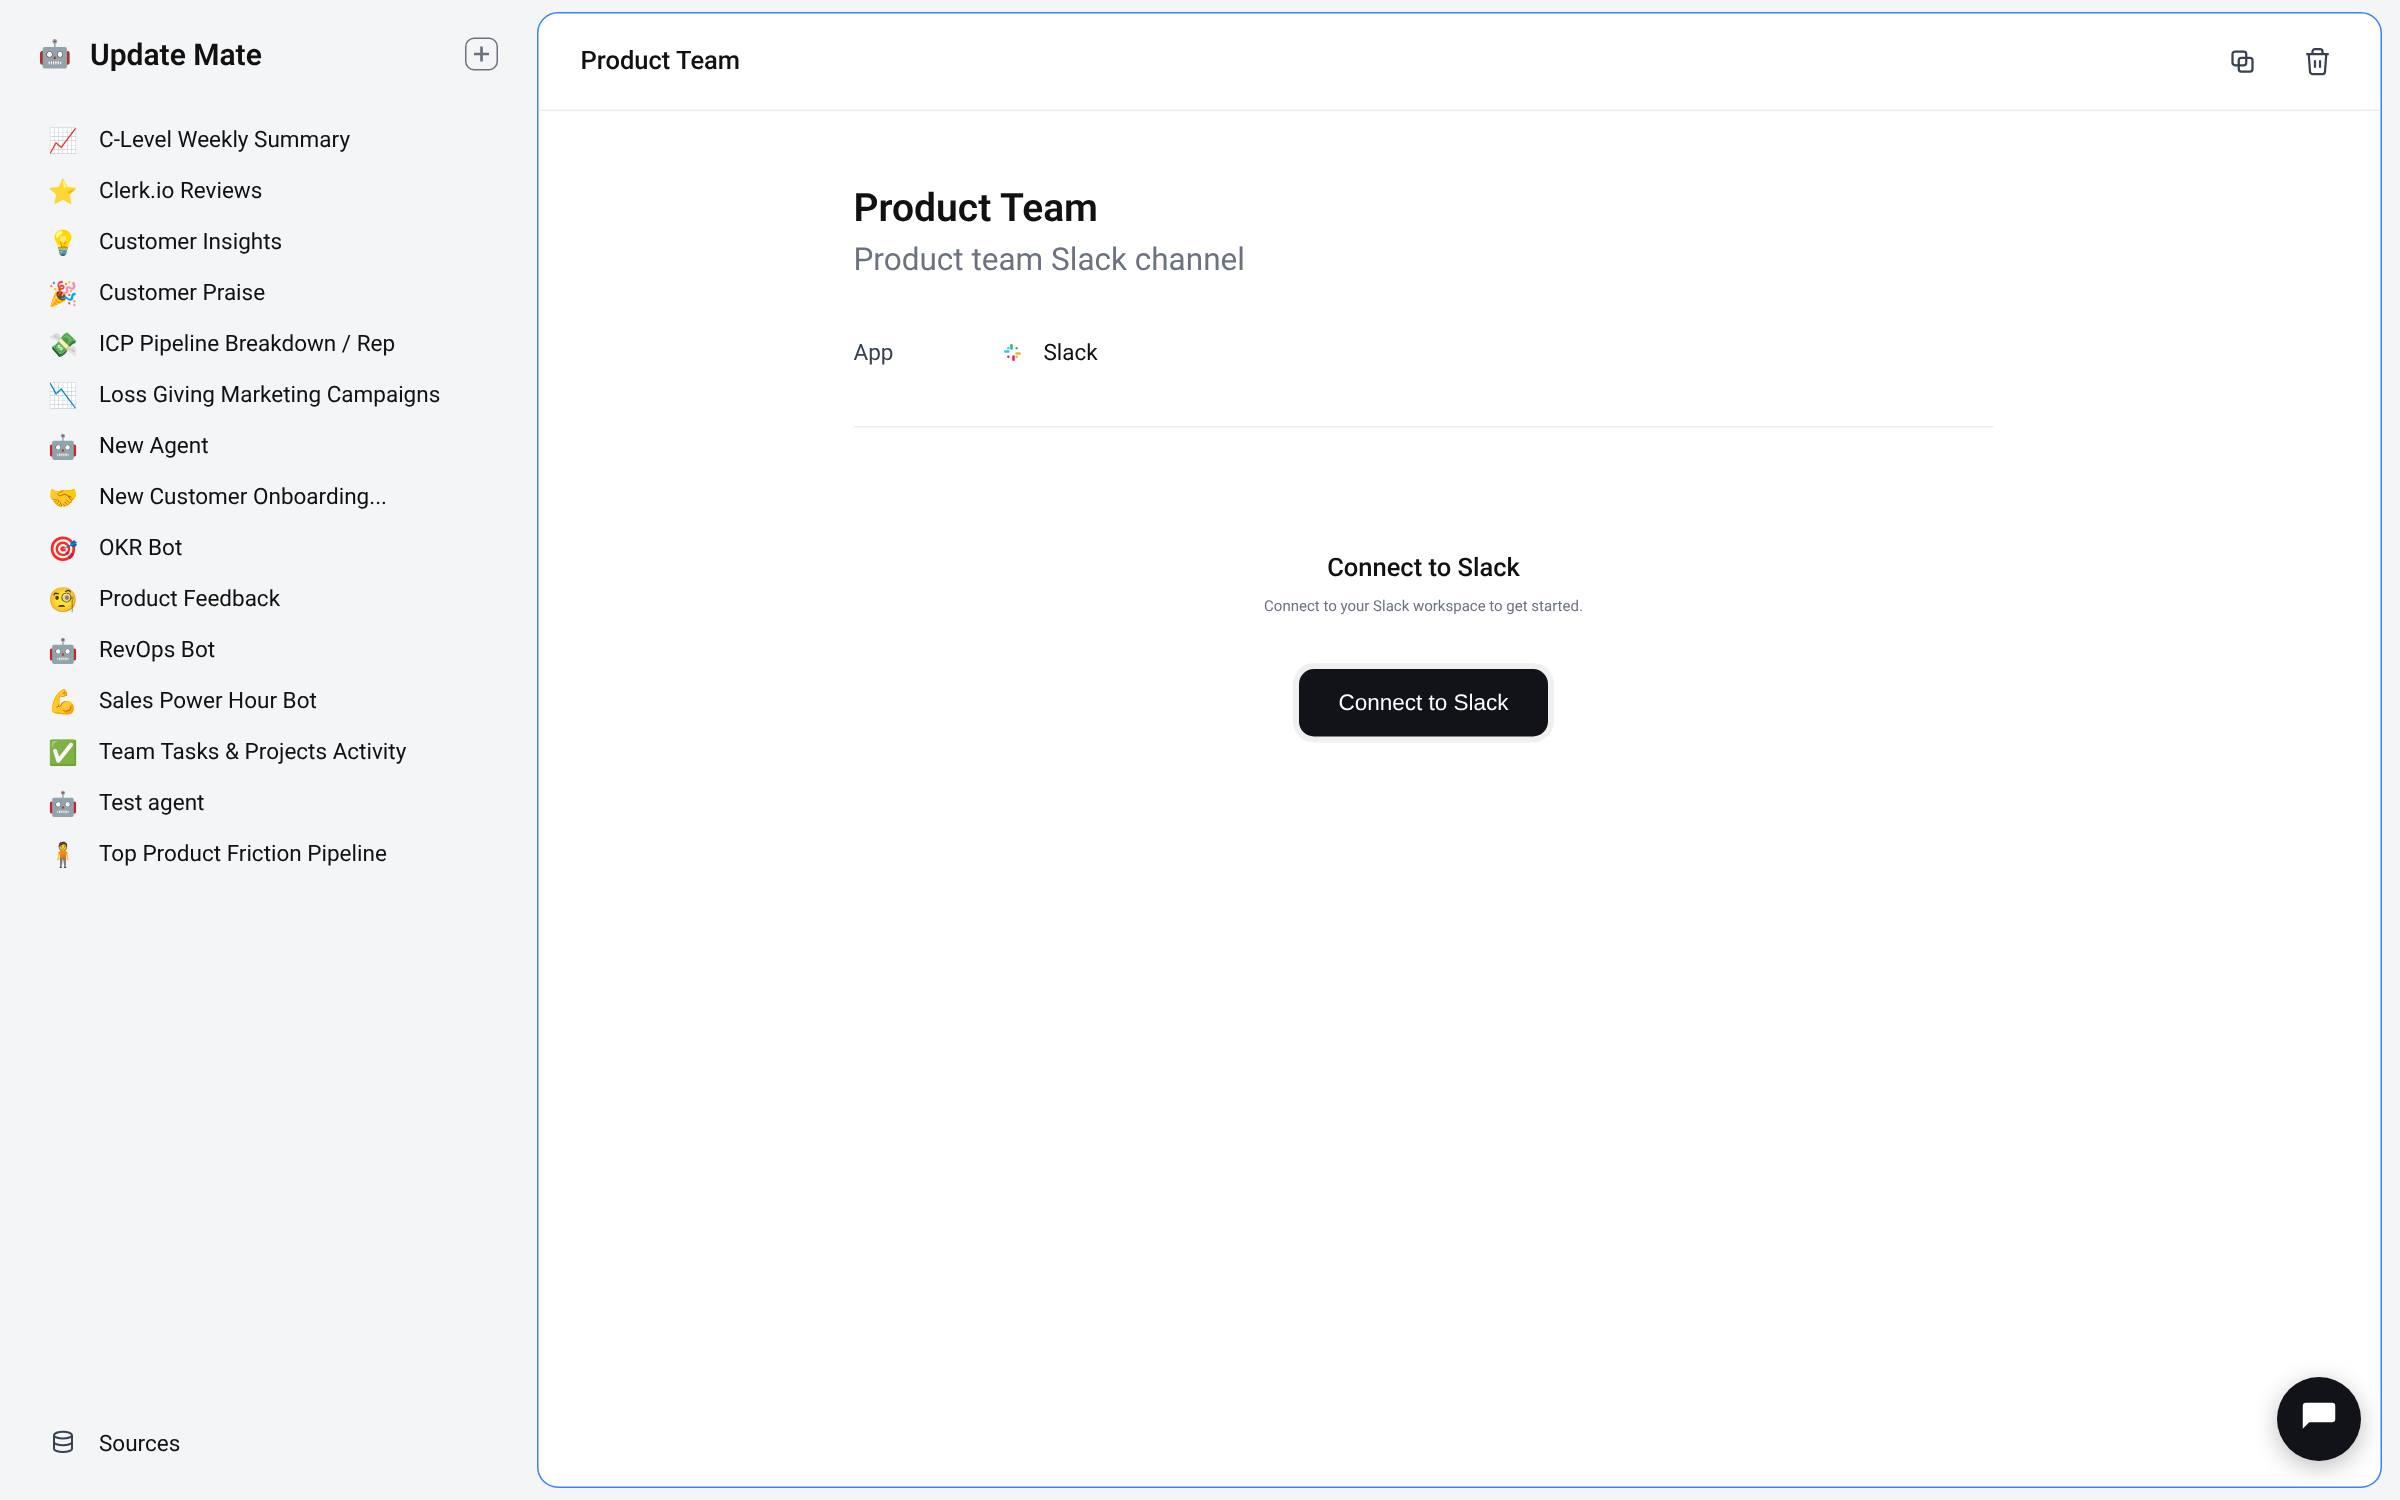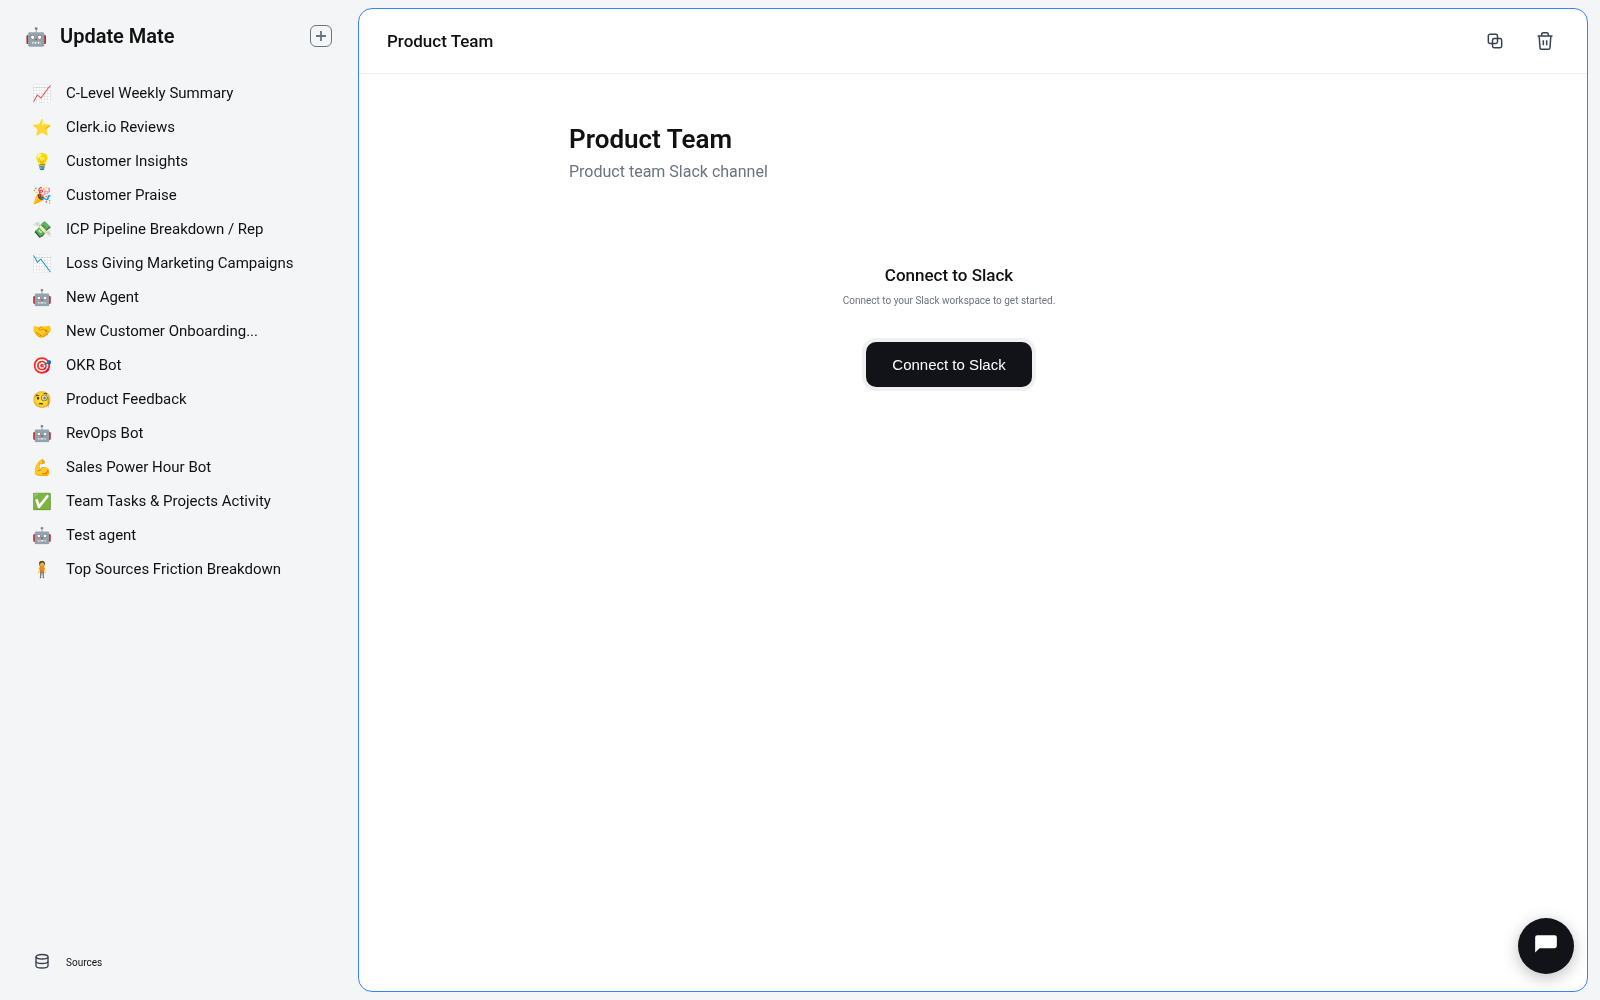--- a/index.html
+++ b/index.html
@@ -89,21 +89,21 @@
     .sidebar-footer {
       margin-top: auto;
       padding-top: 20px;
     }
     .footer-item {
       display: flex;
       align-items: center;
       gap: 14px;
       padding: 8px 6px;
       cursor: pointer;
-      font-size: 10px;
+      font-size: 15px;
       color: #111;
     }
     .footer-icon {
       width: 20px;
       height: 20px;
       display: inline-flex;
       align-items: center;
       justify-content: center;
       color: #374151;
     }
@@ -155,21 +155,21 @@
       margin-left: 140px;
       max-width: 760px;
     }
     .detail-title {
       font-size: 26px;
       font-weight: 600;
       color: #111;
       margin-bottom: 8px;
     }
     .detail-sub {
-      font-size: 16px;
+      font-size: 21px;
       color: #6b7280;
       margin-bottom: 40px;
     }
     .meta-row {
       display: flex;
       align-items: center;
       gap: 70px;
       padding-bottom: 40px;
       border-bottom: 1px solid #eceef1;
     }
@@ -301,21 +301,21 @@
       <li class="nav-item">
         <span class="nav-icon">✅</span>
         <span>Team Tasks &amp; Projects Activity</span>
       </li>
       <li class="nav-item">
         <span class="nav-icon">🤖</span>
         <span>Test agent</span>
       </li>
       <li class="nav-item">
         <span class="nav-icon">🧍</span>
-        <span>Top Sources Friction Breakdown</span>
+        <span>Top Product Friction Pipeline</span>
       </li>
     </ul>
 
   <div class="sidebar-footer">
     <div class="footer-item">
       <span class="footer-icon">
         <svg width="18" height="18" viewBox="0 0 24 24" fill="none" stroke="currentColor" stroke-width="1.8">
             <ellipse cx="12" cy="5" rx="8" ry="3"></ellipse>
             <path d="M4 5v6c0 1.66 3.58 3 8 3s8-1.34 8-3V5"></path>
             <path d="M4 11v6c0 1.66 3.58 3 8 3s8-1.34 8-3v-6"></path>
@@ -346,20 +346,38 @@
             </svg>
         </button>
       </div>
     </div>
 
     <div class="card-body">
       <div class="detail-block">
         <h1 class="detail-title">Product Team</h1>
         <p class="detail-sub">Product team Slack channel</p>
 
+        <div class="meta-row">
+          <span class="meta-label">App</span>
+          <span class="meta-value">
+            <span class="slack-icon">
+              <svg viewBox="0 0 24 24" width="18" height="18">
+                <rect x="4.5" y="10" width="5" height="2.2" rx="1.1" fill="#36C5F0"></rect>
+                <rect x="10" y="4.5" width="2.2" height="5" rx="1.1" fill="#2EB67D"></rect>
+                <rect x="14.5" y="11.8" width="5" height="2.2" rx="1.1" fill="#ECB22E"></rect>
+                <rect x="11.8" y="14.5" width="2.2" height="5" rx="1.1" fill="#E01E5A"></rect>
+                <circle cx="8.3" cy="8.3" r="1.1" fill="#36C5F0"></circle>
+                <circle cx="15.7" cy="8.3" r="1.1" fill="#2EB67D"></circle>
+                <circle cx="15.7" cy="15.7" r="1.1" fill="#ECB22E"></circle>
+                <circle cx="8.3" cy="15.7" r="1.1" fill="#E01E5A"></circle>
+              </svg>
+            </span>
+            <span>Slack</span>
+          </span>
+        </div>
 
         <div class="connect-block">
           <div class="connect-title">Connect to Slack</div>
           <div class="connect-sub">Connect to your Slack workspace to get started.</div>
           <button class="connect-btn">Connect to Slack</button>
         </div>
       </div>
     </div>
   </div>
 </div>

